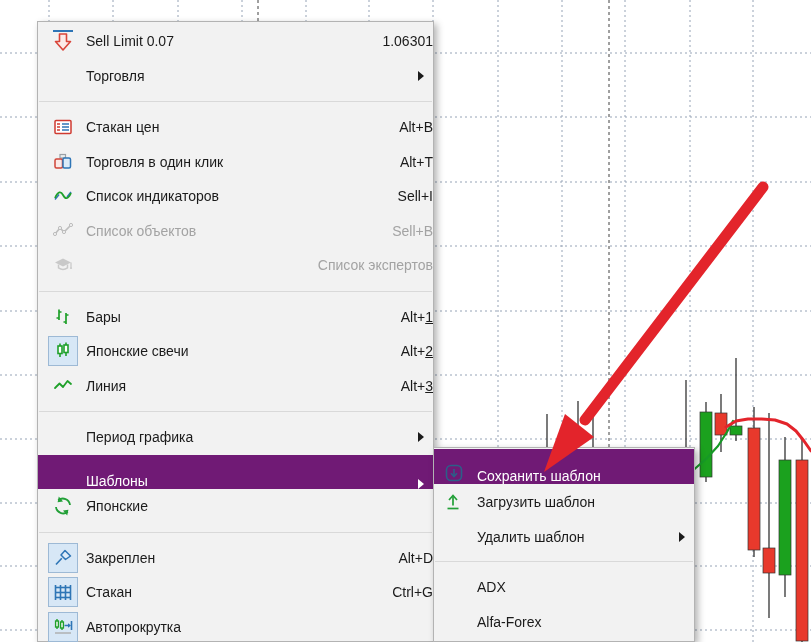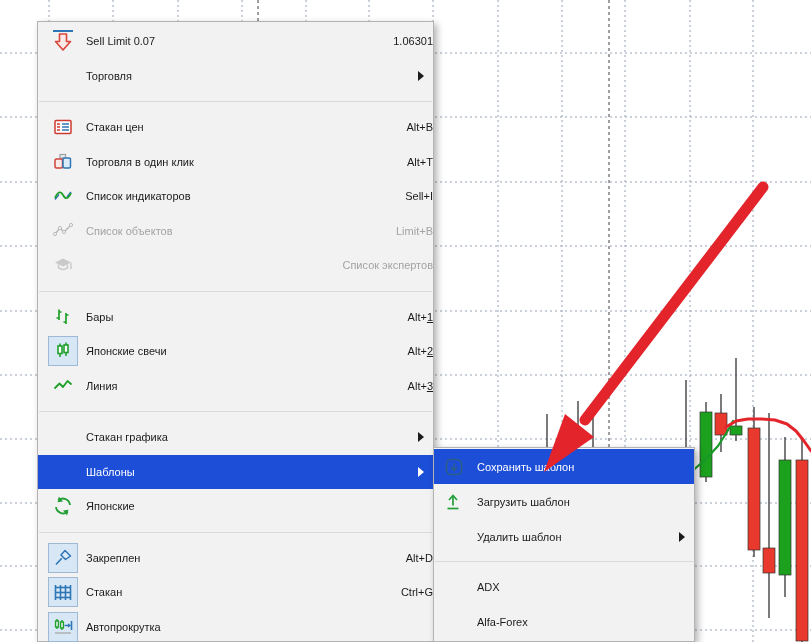--- a/index.html
+++ b/index.html
@@ -1,30 +1,30 @@
 <!DOCTYPE html>
 <html><head>
 <meta charset="utf-8">
 <style>
   html,body{margin:0;padding:0;}
   #screen{position:relative;width:811px;height:642px;background:#ffffff;overflow:hidden;
-          font-family:"Liberation Sans",sans-serif;font-size:11px;color:#1b1b1b;}
+          font-family:"Liberation Sans",sans-serif;font-size:14px;color:#1b1b1b;}
   svg.layer{position:absolute;left:0;top:0;}
   #chart-canvas{z-index:1;}
   #arrow-canvas{z-index:30;pointer-events:none;}
 
   
   .popup{position:absolute;background:#f2f2f2;border:1px solid #b3b3b3;
          box-shadow:3px 3px 7px rgba(0,0,0,0.30);box-sizing:border-box;}
   #main-menu{left:37px;top:21px;width:397px;height:621px;z-index:10;padding-top:2px;}
   #sub-menu{left:433px;top:447px;width:262px;height:195px;z-index:20;padding-top:1px;}
 
   .mi{display:flex;align-items:center;height:34.5px;position:relative;}
   .smi{display:flex;align-items:center;height:35px;position:relative;}
-  .mi.hl,.smi.hl{background:#1d4ed8;color:#ffffff;}
+  .mi.hl,.smi.hl{background:#701a75;color:#ffffff;align-items:flex-end;}
   .mi.dis{color:#a3a3a3;justify-content:space-between;}
   .sep{height:1px;background:#d9d9d9;margin:8px 1px;}
   .ssep{height:1px;background:#d9d9d9;margin:7px 1px;}
 
   .ico{flex:0 0 30px;width:30px;height:30px;margin-left:10px;margin-right:8px;
        display:flex;align-items:center;justify-content:center;box-sizing:border-box;}
   .ico.box{background:#d7e7f6;border:1px solid #9db9d5;}
   .ico.empty{background:none;border:none;}
   .sico{flex:0 0 22px;width:22px;height:22px;margin-left:9px;margin-right:12px;
         display:flex;align-items:center;justify-content:center;}
@@ -159,21 +159,21 @@
       <span class="ico">
         <svg width="22" height="22" viewBox="0 0 22 22">
           <polyline points="3,14 8,8 12,12 19,5" fill="none" stroke="#bdbdbd" stroke-width="1.6"></polyline>
           <circle cx="3" cy="14" r="1.6" fill="#f2f2f2" stroke="#bdbdbd"></circle>
           <circle cx="8" cy="8" r="1.6" fill="#f2f2f2" stroke="#bdbdbd"></circle>
           <circle cx="12" cy="12" r="1.6" fill="#f2f2f2" stroke="#bdbdbd"></circle>
           <circle cx="19" cy="5" r="1.6" fill="#f2f2f2" stroke="#bdbdbd"></circle>
         </svg>
       </span>
       <span class="lbl">Список объектов</span>
-      <span class="tail">Limit+B</span>
+      <span class="tail">Sell+B</span>
     </div>
 
     <div class="mi dis">
       <span class="ico">
         <svg width="22" height="22" viewBox="0 0 22 22">
           <polygon points="11,4.5 19,8.5 11,12.5 3,8.5" fill="#c9c9c9"></polygon>
           <path d="M6.5 10.5 v3.4 q4.5 3 9 0 V10.5" fill="none" stroke="#c9c9c9" stroke-width="1.5"></path>
           <line x1="19" y1="8.5" x2="19" y2="13" stroke="#c9c9c9" stroke-width="1.3"></line>
           <circle cx="19" cy="14" r="1.1" fill="#c9c9c9"></circle>
         </svg>
@@ -218,21 +218,21 @@
         </svg>
       </span>
       <span class="lbl">Линия</span>
       <span class="tail"><span>Alt+</span><u>3</u></span>
     </div>
 
     <div class="sep"></div>
 
     <div class="mi">
       <span class="ico empty"></span>
-      <span class="lbl">Стакан графика</span>
+      <span class="lbl">Период графика</span>
       <span class="arr"></span>
     </div>
 
     <div class="mi hl">
       <span class="ico empty"></span>
       <span class="lbl">Шаблоны</span>
       <span class="arr"></span>
     </div>
 
     <div class="mi">

